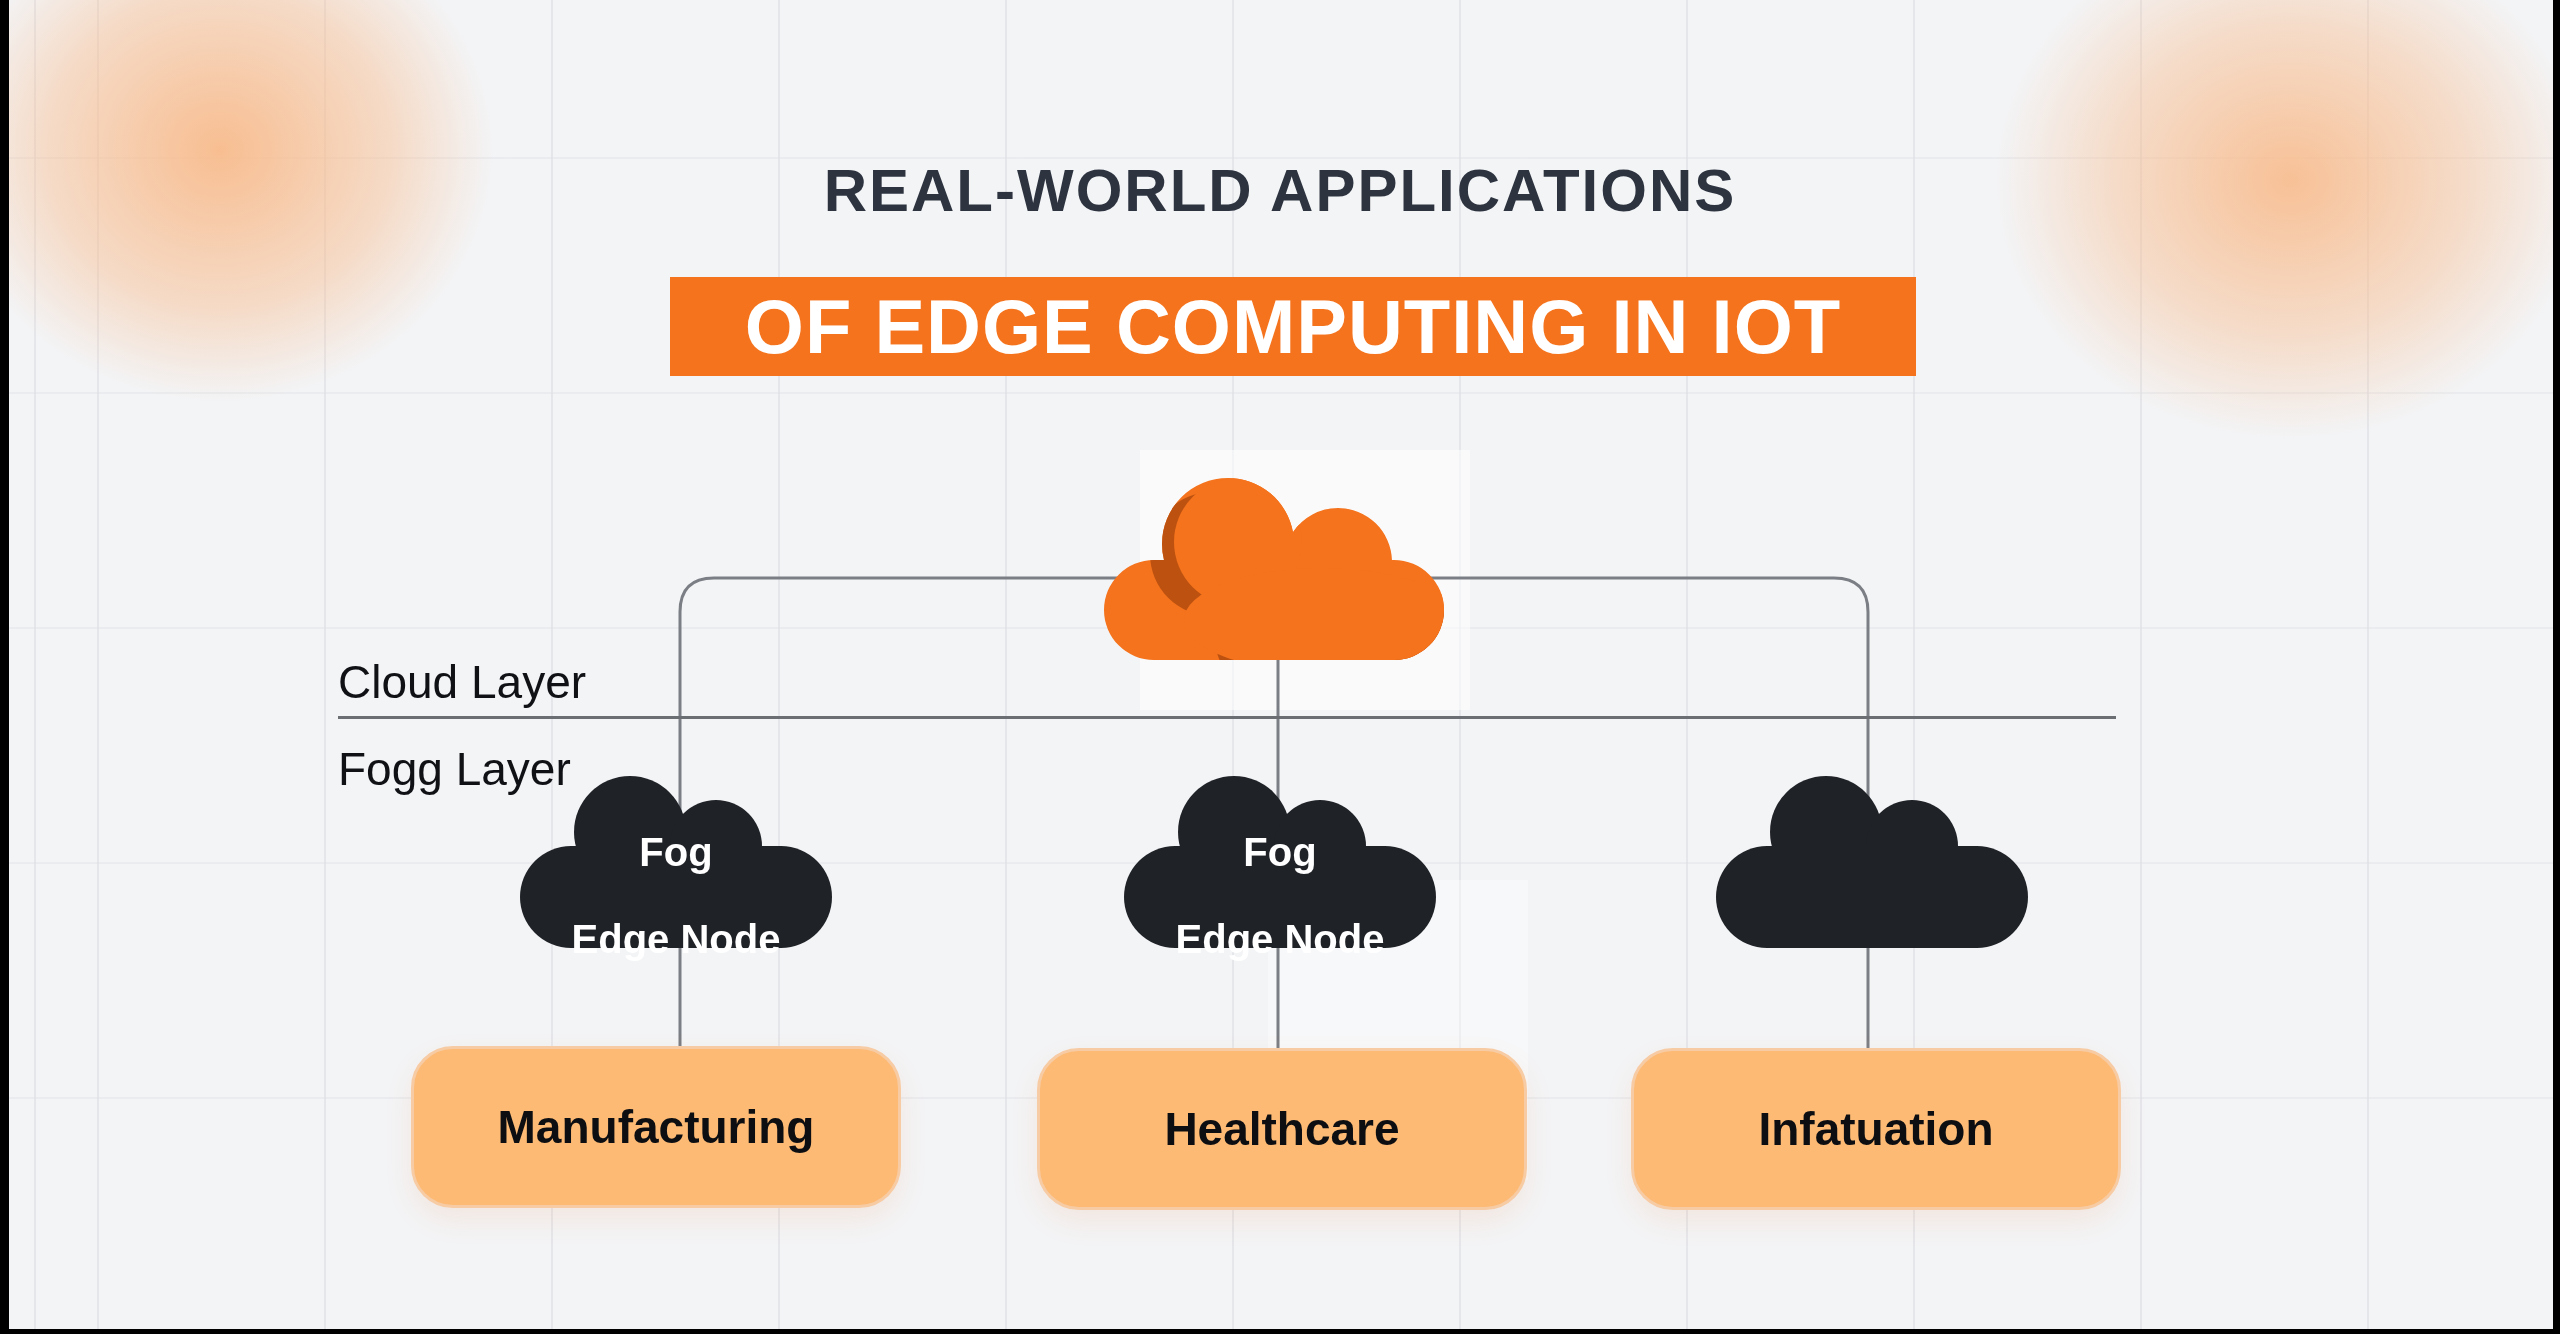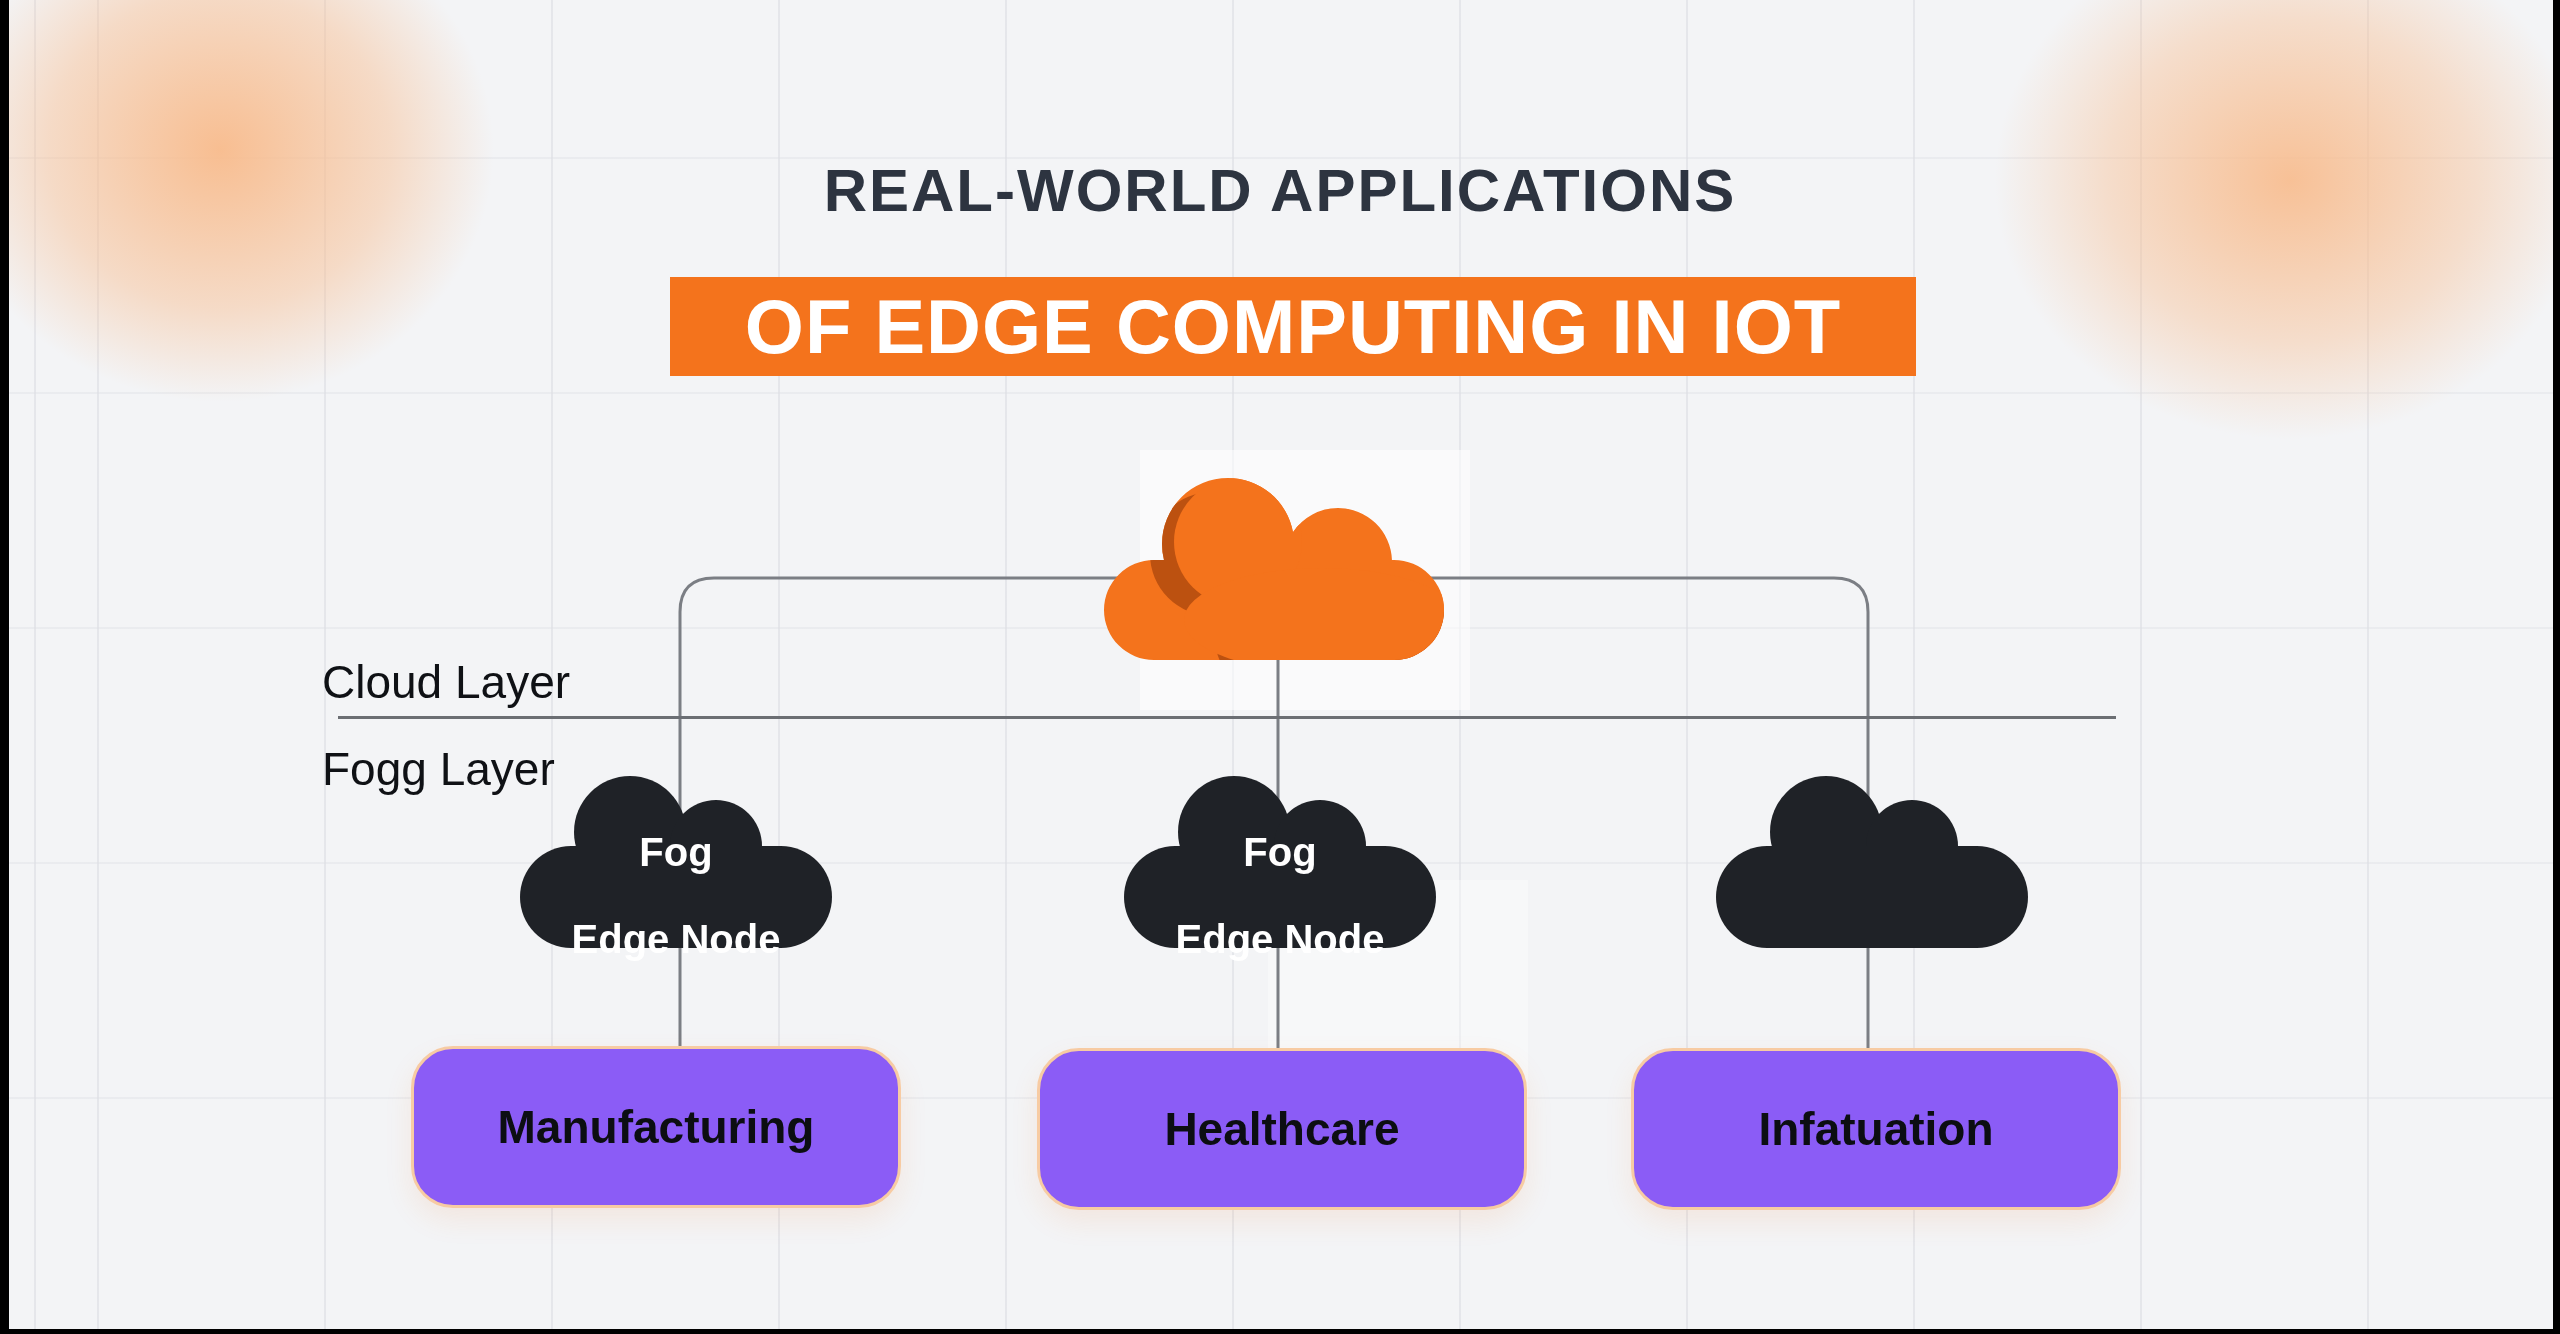--- a/index.html
+++ b/index.html
@@ -39,42 +39,42 @@
   }
   .title-banner{
     position:absolute;left:670px;top:277px;width:1246px;height:99px;
     background:#F4731C;display:flex;align-items:center;justify-content:center;
   }
   .title-line2{
     font-size:76px;font-weight:800;letter-spacing:1px;color:#FFFFFF;white-space:nowrap;
   }
 
   
-  .layer-label{position:absolute;left:322px;font-size:46px;color:#0F1115;}
+  .layer-label{position:absolute;left:338px;font-size:46px;color:#0F1115;}
   .label-cloud-layer{top:655px;}
   .label-fog-layer{top:742px;}
   .layer-divider{position:absolute;left:338px;top:716px;width:1778px;height:3px;background:#6B6E73;}
 
   
   .connectors{position:absolute;left:0;top:0;}
 
   
   .cloud{position:absolute;}
   .cloud svg{display:block;}
   .cloud-label{
     position:absolute;left:0;width:100%;display:flex;flex-direction:column;
     align-items:center;justify-content:center;color:#fff;text-align:center;
   }
   .cloud-main .cloud-label{top:80px;height:80px;font-size:48px;font-weight:700;}
   .cloud-fog .cloud-label{top:72px;height:112px;font-size:40px;font-weight:700;line-height:1.22;gap:38px;}
   .cloud-node .cloud-label{top:80px;height:104px;font-size:42px;font-weight:700;}
 
   
   .app-box{
-    position:absolute;width:484px;height:156px;background:#8b5cf6;
+    position:absolute;width:484px;height:156px;background:#fdba74;
     border:3px solid #F7CBA3;border-radius:42px;
     box-shadow:0 12px 28px rgba(244,115,28,0.10);
     display:flex;align-items:center;justify-content:center;
   }
   .app-box .app-label{font-size:46px;font-weight:700;color:#0C0E12;}
   .box-1{left:411px;top:1046px;}
   .box-2{left:1037px;top:1048px;}
   .box-3{left:1631px;top:1048px;}
 </style>
 </head>

